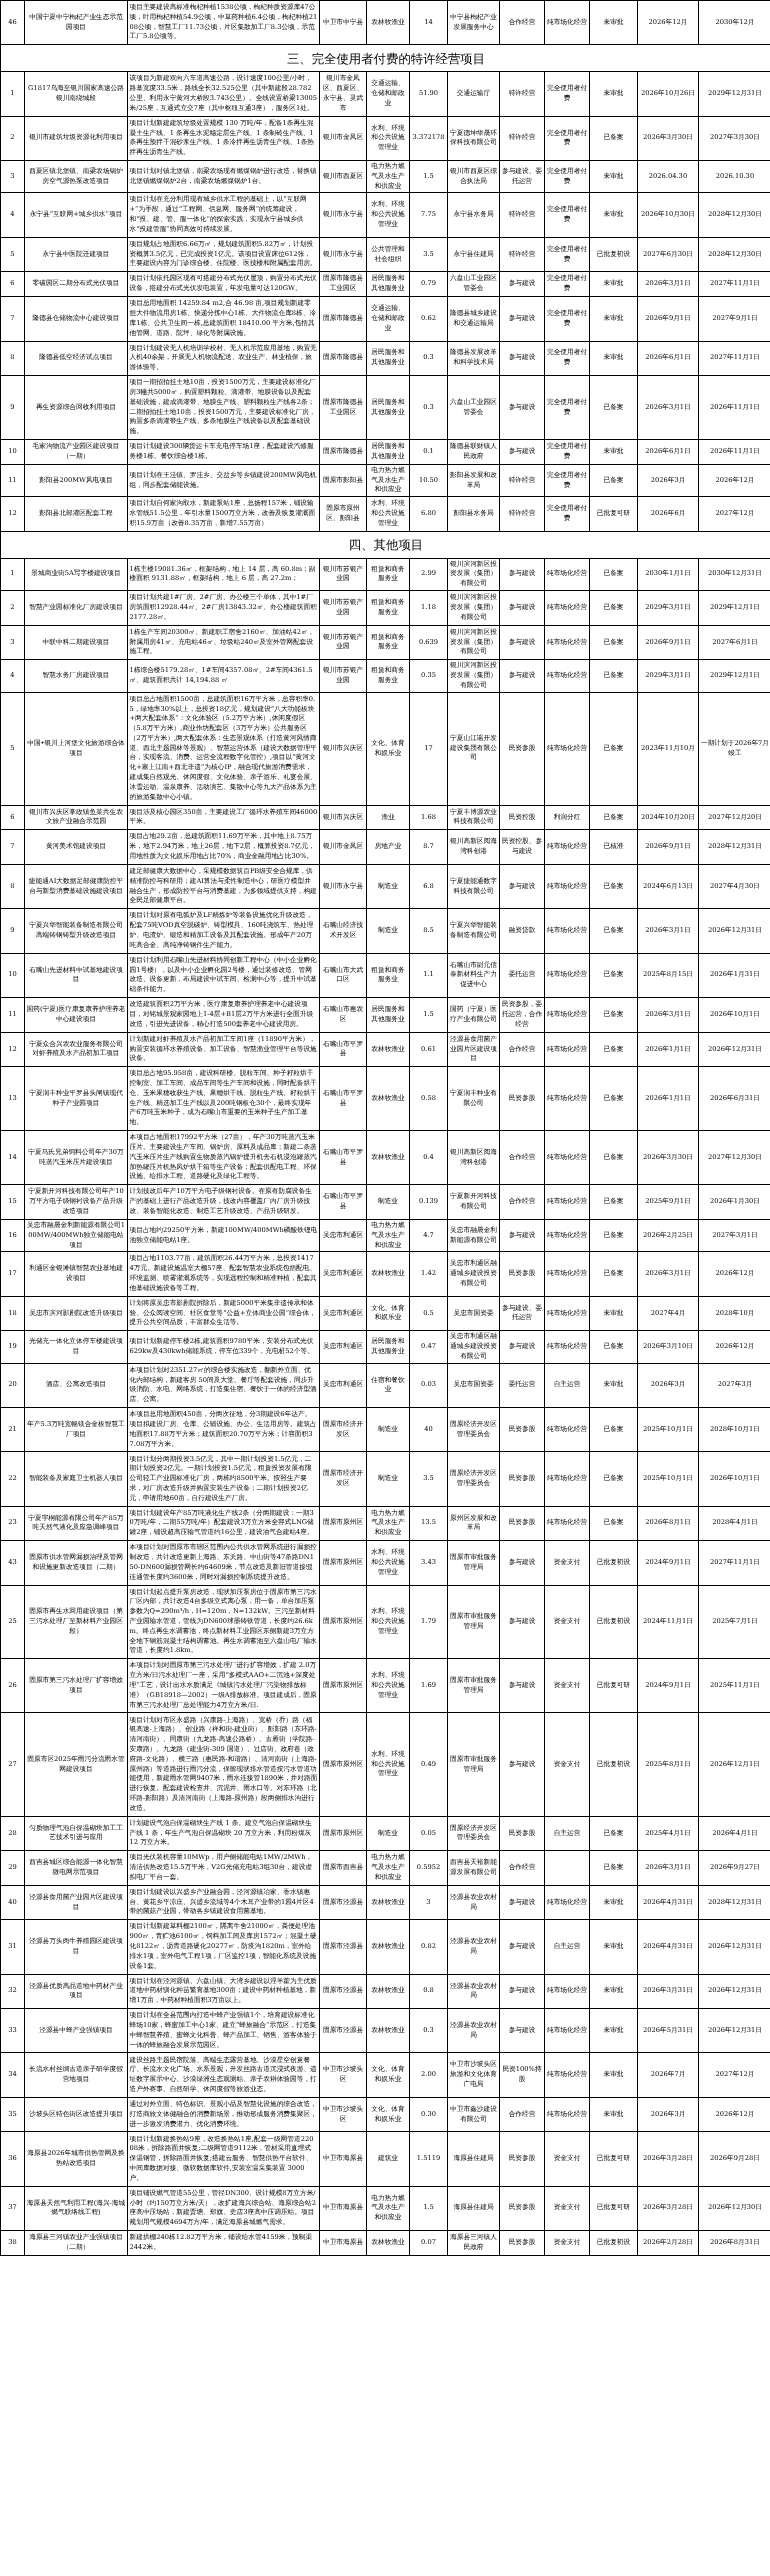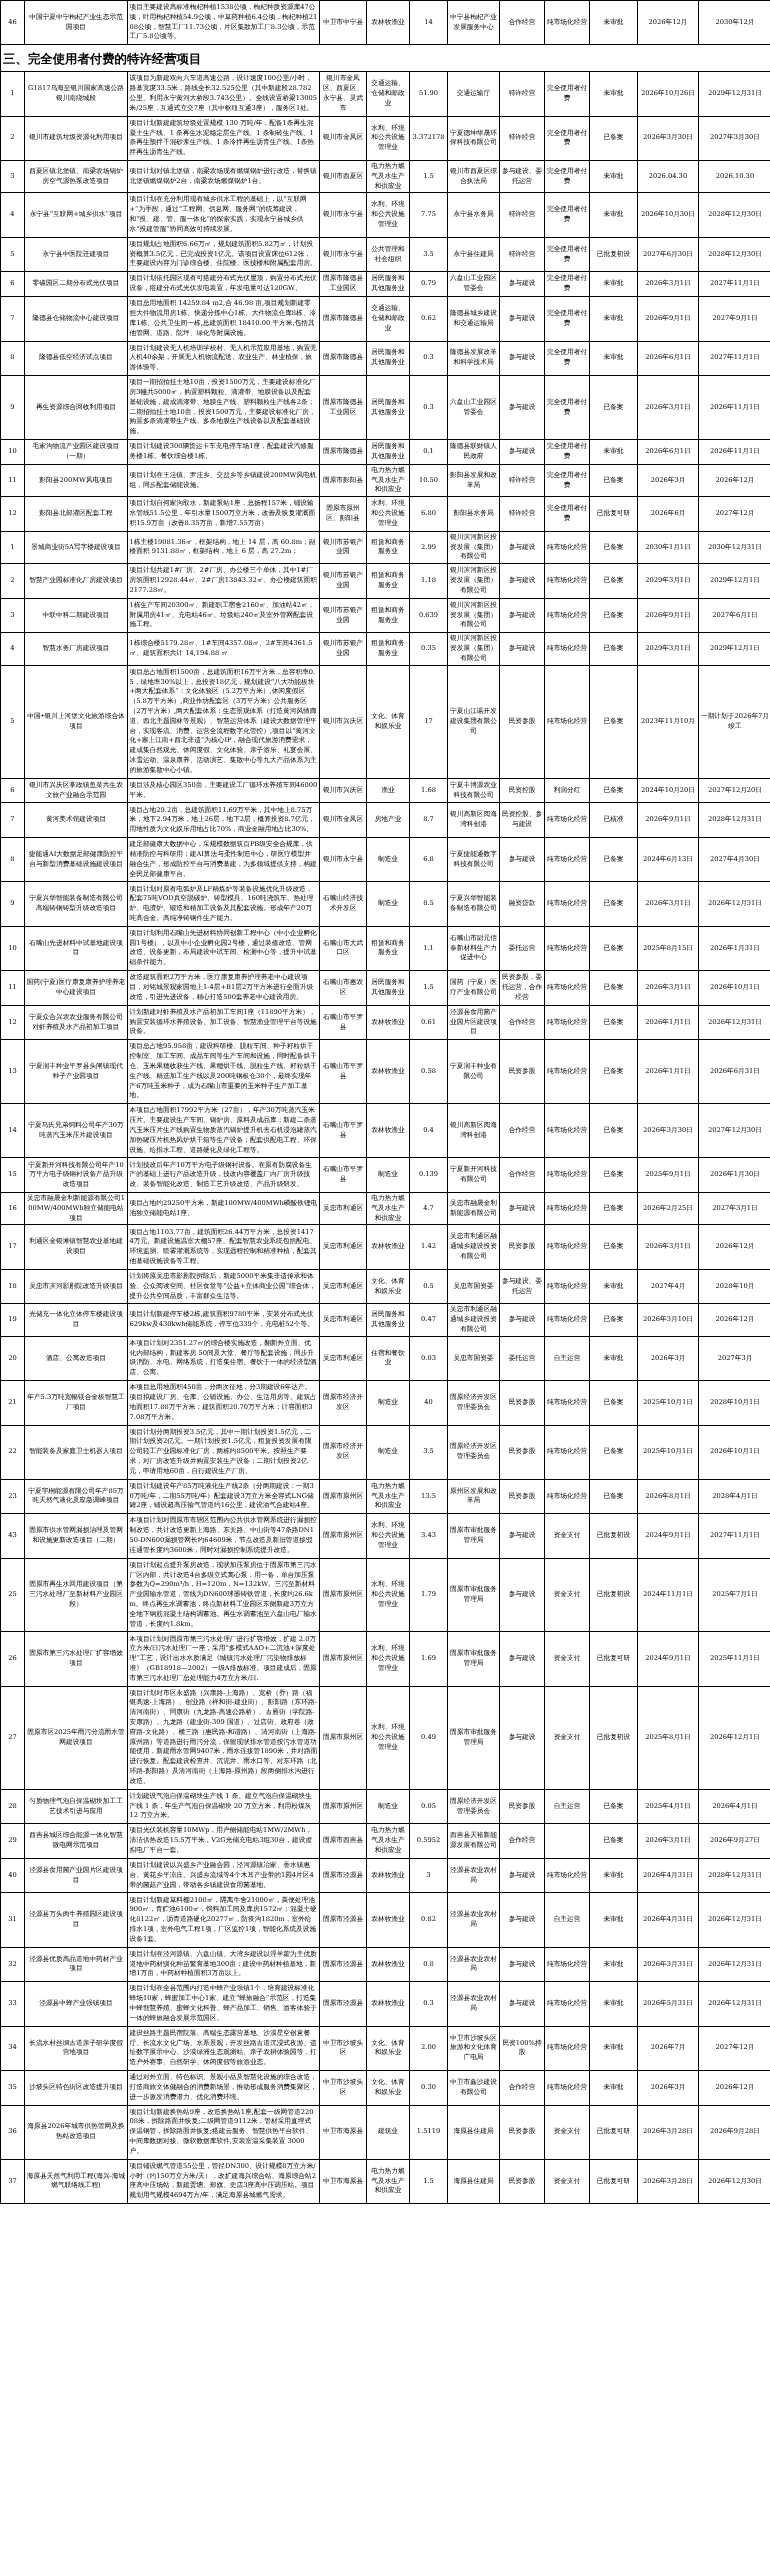--- a/index.html
+++ b/index.html
@@ -1,20 +1,20 @@
 <!DOCTYPE html>
 <html style="font-size:8.2px"><head>
 <meta charset="utf-8">
 <style>
   html, body { margin:0; padding:0; background:#ffffff; }
   body { width:771px; font-family:"DejaVu Serif","Liberation Serif",serif; color:#000; }
   table { border-collapse:collapse; width:771px; table-layout:fixed; }
   td { border:0.5px solid #000; font-size:6.7px; line-height:9.8px; text-align:center; vertical-align:middle; padding:1px 1px; word-break:break-all; }
   td.desc { text-align:left; padding:2.1px 1.5px; }
-  td.section { text-align:left; font-size:12.4px; line-height:15.5px; padding:5.2px 2.1px; border-left:0.5px solid #000; border-right:0.5px solid #000; font-family:"DejaVu Sans","Liberation Sans",sans-serif;font-weight:bold; }
+  td.section { text-align:center; font-size:12.4px; line-height:15.5px; padding:5.2px 2.1px; border-left:0.5px solid #000; border-right:0.5px solid #000; font-family:"DejaVu Sans","Liberation Sans",sans-serif; }
   col.c-no{width:24px} col.c-name{width:103px} col.c-desc{width:192px} col.c-loc{width:47px}
   col.c-ind{width:43px} col.c-inv{width:38px} col.c-unit{width:52px} col.c-mode{width:45px}
   col.c-ret{width:45px} col.c-app{width:48px} col.c-start{width:61px} col.c-end{width:73px}
 </style>
 </head>
 <body>
 
 <table>
   <colgroup>
     <col class="c-no">
@@ -223,20 +223,23 @@
     <td>水利、环境和公共设施管理业</td>
     <td>6.80</td>
     <td>彭阳县水务局</td>
     <td>特许经营</td>
     <td>完全使用者付费</td>
     <td>已批复可研</td>
     <td>2026年6月</td>
     <td>2027年12月</td>
   </tr>
 
+  <tr>
+    <td class="section" colspan="12">四、其他项目</td>
+  </tr>
 
   <tr>
     <td>1</td>
     <td>景城商业街5A写字楼建设项目</td>
     <td class="desc">1栋主楼19081.36㎡，框架结构，地上 14 层，高 60.8m；副楼面积 9131.88㎡，框架结构，地上 6 层，高 27.2m；</td>
     <td>银川市苏银产业园</td>
     <td>租赁和商务服务业</td>
     <td>2.99</td>
     <td>银川滨河新区投资发展（集团）有限公司</td>
     <td>参与建设</td>
@@ -779,15 +782,29 @@
     <td>电力热力燃气及水生产和供应业</td>
     <td>1.5</td>
     <td>海原县住建局</td>
     <td>民资参股</td>
     <td>资金支付</td>
     <td>已批复可研</td>
     <td>2026年3月28日</td>
     <td>2026年12月30日</td>
   </tr>
 
+  <tr>
+    <td>38</td>
+    <td>海原县三河镇农业产业强镇项目（二期）</td>
+    <td class="desc">新建拱棚240栋12.82万平方米，铺设给水管4159米，预制渠 2442米。</td>
+    <td>中卫市海原县</td>
+    <td>农林牧渔业</td>
+    <td>0.07</td>
+    <td>海原县三河镇人民政府</td>
+    <td>民资参股</td>
+    <td>资金支付</td>
+    <td>已批复初设</td>
+    <td>2026年2月28日</td>
+    <td>2026年8月31日</td>
+  </tr>
 </tbody>
 </table>
 
 
 </body></html>

